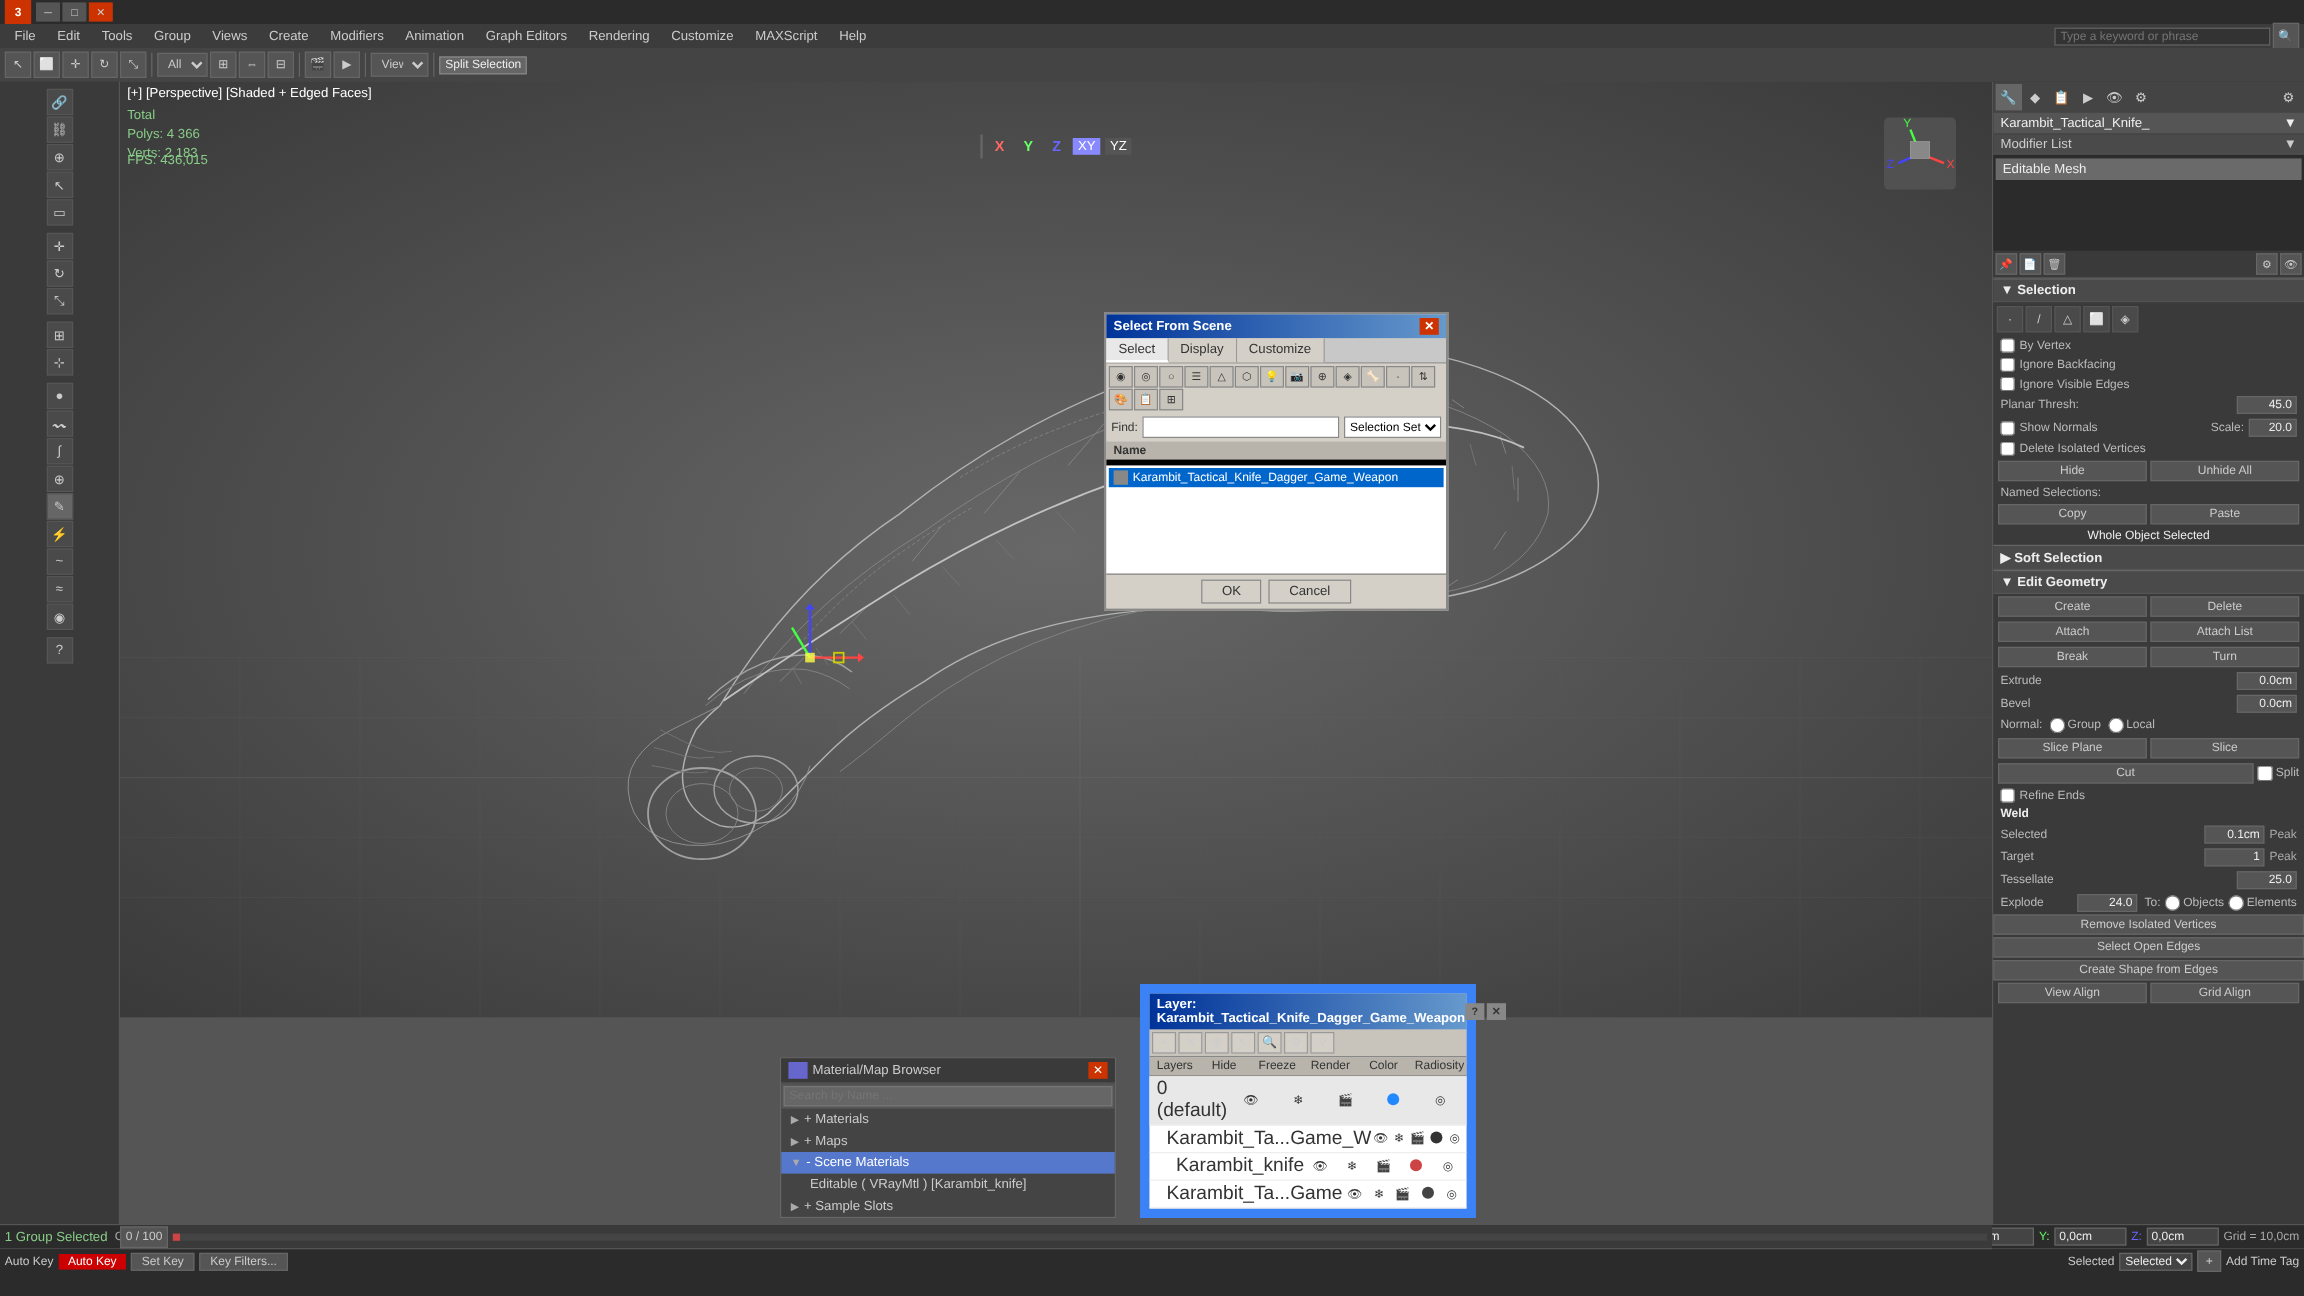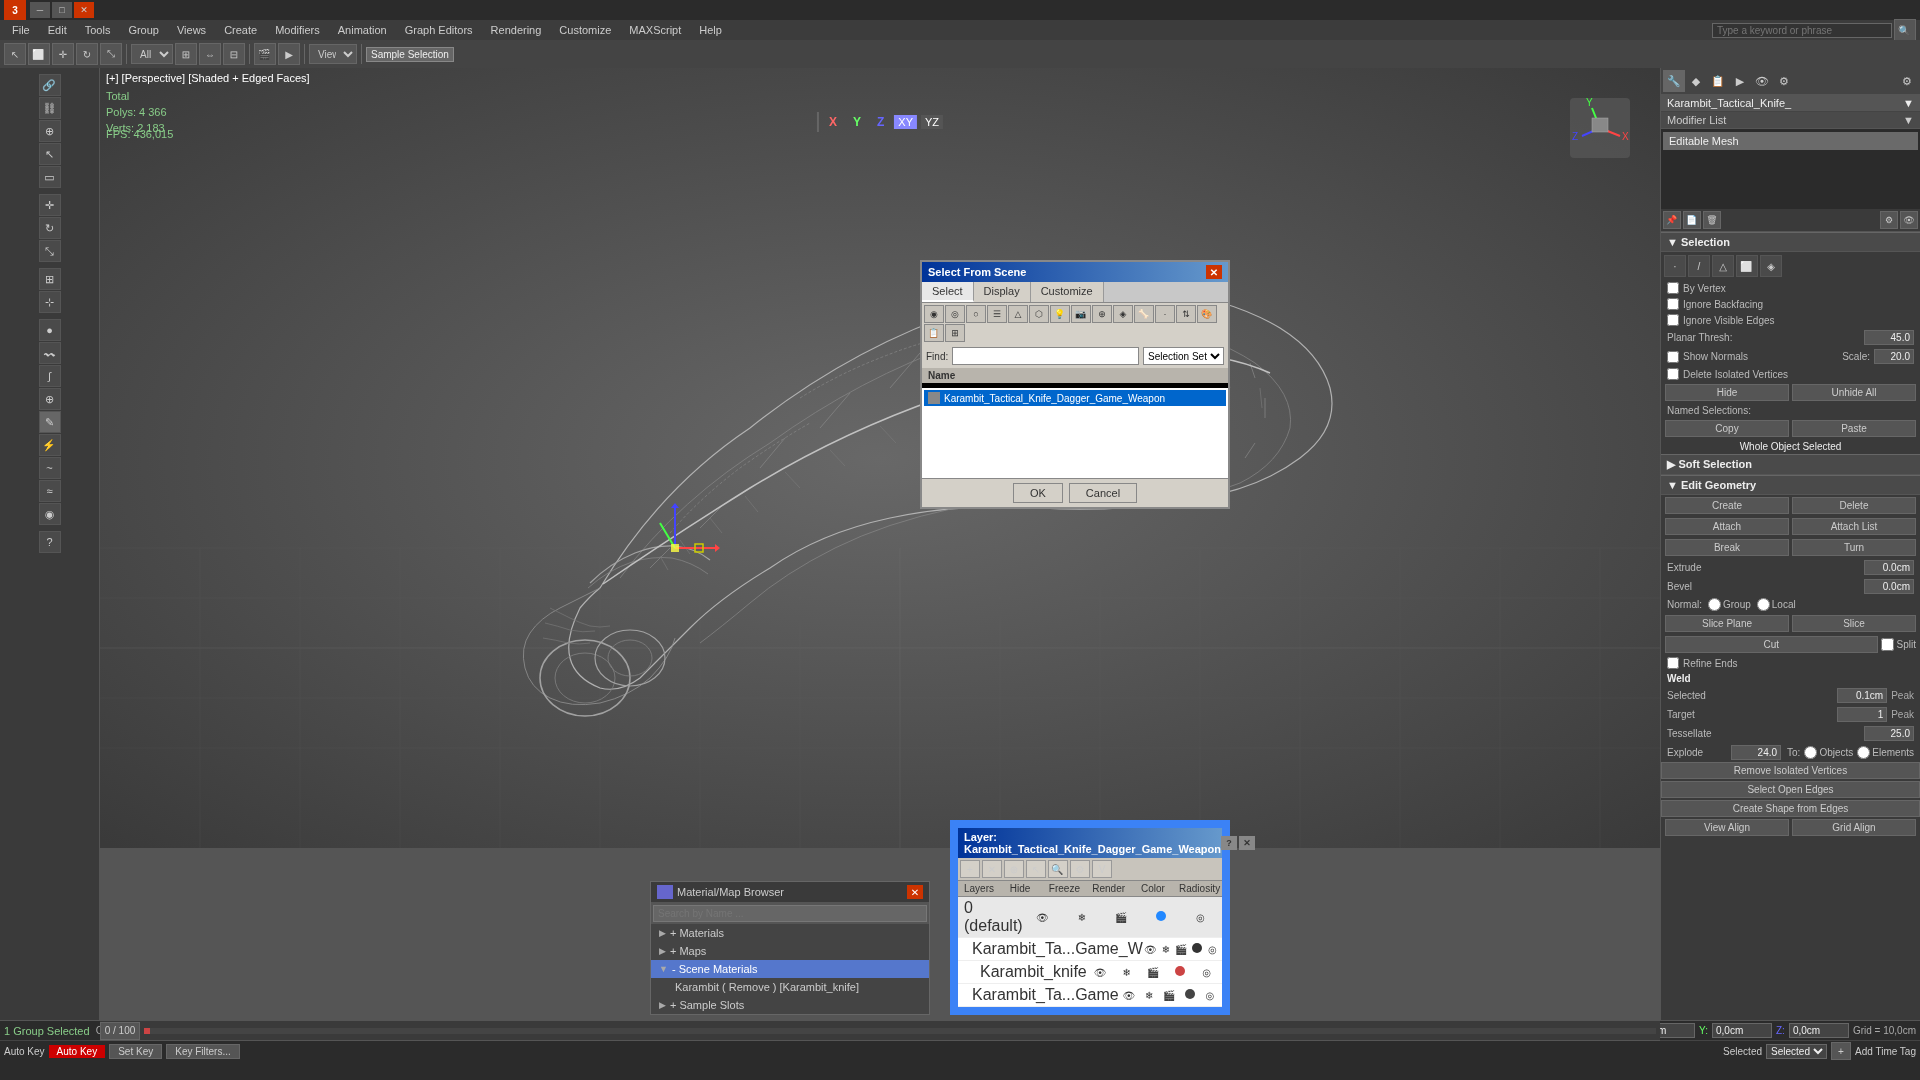--- a/index.html
+++ b/index.html
@@ -266,21 +266,21 @@
       color: #eee;
       font-size: 10px;
       padding: 1px 3px;
       text-align: right;
     }
 
     
     #select-from-scene {
       position: absolute;
       top: 260px; left: 920px;
-      width: 310px;
+      width: 287px;
       background: #d4d0c8;
       border: 2px solid #888;
       z-index: 200;
       font-family: Arial, sans-serif;
     }
     .dialog-title-bar {
       background: linear-gradient(to right, #003399, #6699cc);
       color: white;
       padding: 3px 6px;
       font-size: 11px;
@@ -643,21 +643,21 @@
   <div class="tb-btn">⇔</div>
   <div class="tb-btn">⊟</div>
   <div class="tb-sep"></div>
   <div class="tb-btn">🎬</div>
   <div class="tb-btn">▶</div>
   <div class="tb-sep"></div>
   <select class="tb-dropdown" style="width:48px;">
     <option>View</option>
   </select>
   <div class="tb-sep"></div>
-  <div style="background:#666;border:1px solid #888;padding:1px 4px;font-size:10px;color:#eee;">Sample Selection</div>
+  <div style="background:#666;border:1px solid #888;padding:1px 4px;font-size:10px;color:#eee;">Split Selection</div>
 </div>
 
 <div id="left-sidebar">
   <div class="left-vert-icons">
     <div class="lv-icon">🔗</div>
     <div class="lv-icon">⛓</div>
     <div class="lv-icon">⊕</div>
     <div class="lv-icon">↖</div>
     <div class="lv-icon">▭</div>
     <div style="height:4px"></div>
@@ -1119,21 +1119,21 @@
     <div class="mat-tree-item">
       <span class="tree-arrow">▶</span>
       <span>+ Maps</span>
     </div>
     <div class="mat-tree-item active-item">
       <span class="tree-arrow">▼</span>
       <span>- Scene Materials</span>
     </div>
     <div class="mat-tree-item mat-tree-sub">
       <span class="tree-arrow"> </span>
-      <span>Karambit ( Remove ) [Karambit_knife]</span>
+      <span>Editable ( VRayMtl ) [Karambit_knife]</span>
     </div>
     <div class="mat-tree-item">
       <span class="tree-arrow">▶</span>
       <span>+ Sample Slots</span>
     </div>
   </div>
 </div>
 
 <div id="layer-dialog">
   <div class="layer-title-bar">

